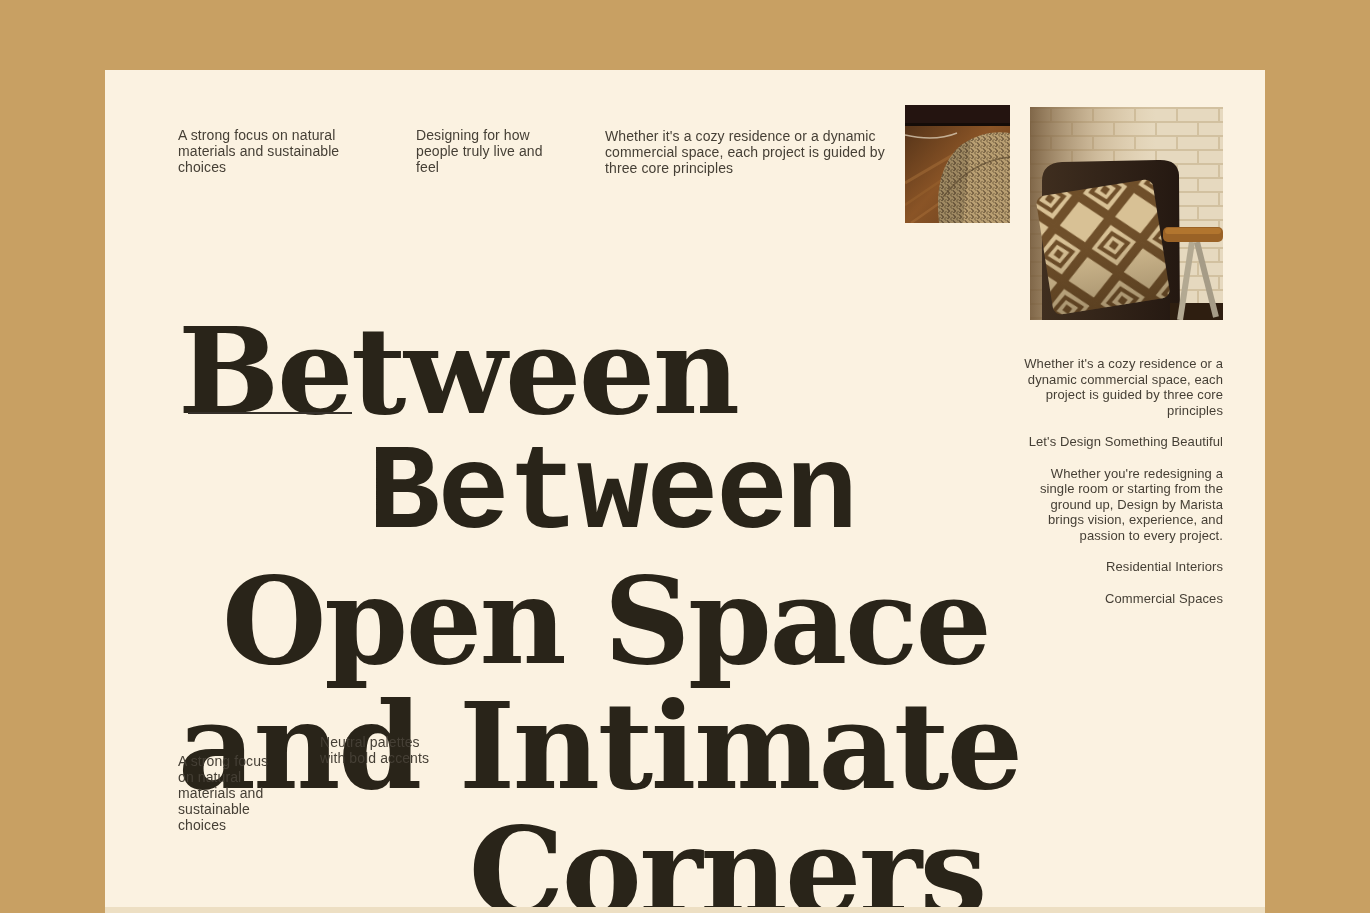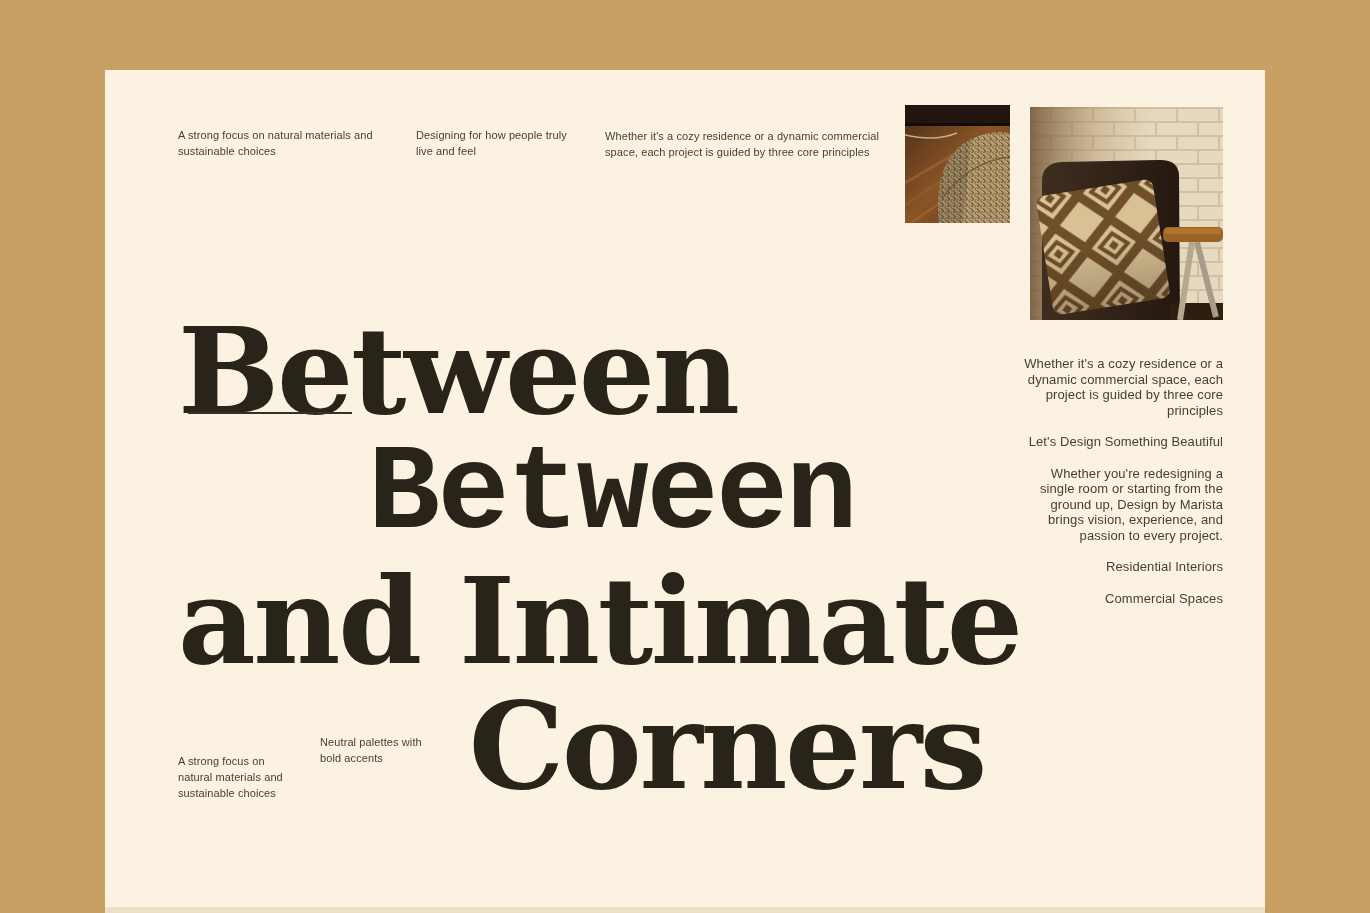--- a/index.html
+++ b/index.html
@@ -18,21 +18,21 @@
   .card{
     position:absolute;left:105px;top:70px;width:1160px;height:843px;
     background:var(--card,#fbf2e1);
   }
   .card-edge{
     position:absolute;left:0;right:0;bottom:0;height:6px;
     background:#eddfc3;
   }
   .note{
     position:absolute;
-    font-size:11px;line-height:16px;letter-spacing:.1px;
+    font-size:14px;line-height:16px;letter-spacing:.1px;
     color:var(--body-ink,#453f35);
   }
   .note-top-1{left:73px;top:57px;width:202px;}
   .note-top-2{left:311px;top:57px;width:152px;}
   .note-top-3{left:500px;top:58px;width:285px;}
   .note-bottom-1{left:73px;top:683px;width:108px;}
   .note-bottom-2{left:215px;top:664px;width:126px;}
 
   .headline{
     position:absolute;left:73px;top:158px;width:807px;
@@ -152,20 +152,21 @@
       <path d="M162,135 L150,213" stroke="#b3a992" stroke-width="6"></path>
       <path d="M167,135 L186,210" stroke="#a69c87" stroke-width="6"></path>
       <rect x="133" y="120" width="60" height="15" rx="5" fill="#9a6226"></rect>
       <rect x="135" y="121" width="56" height="6" rx="3" fill="#b87a31" opacity="0.8"></rect>
     </svg>
   </span>
 
   <h1 class="headline">
     <span class="hl-line hl-1">Between</span>
     <span class="hl-line hl-2">Between</span>
+    <span class="hl-line hl-3">Open Space</span>
     <span class="hl-line hl-4">and Intimate</span>
     <span class="hl-line hl-5">Corners</span>
   </h1>
   <div class="headline-rule"></div>
 
   <div class="note note-bottom-1">A strong focus on natural materials and sustainable choices</div>
   <div class="note note-bottom-2">Neutral palettes with bold accents</div>
 
   <div class="right-col">
     <p>

